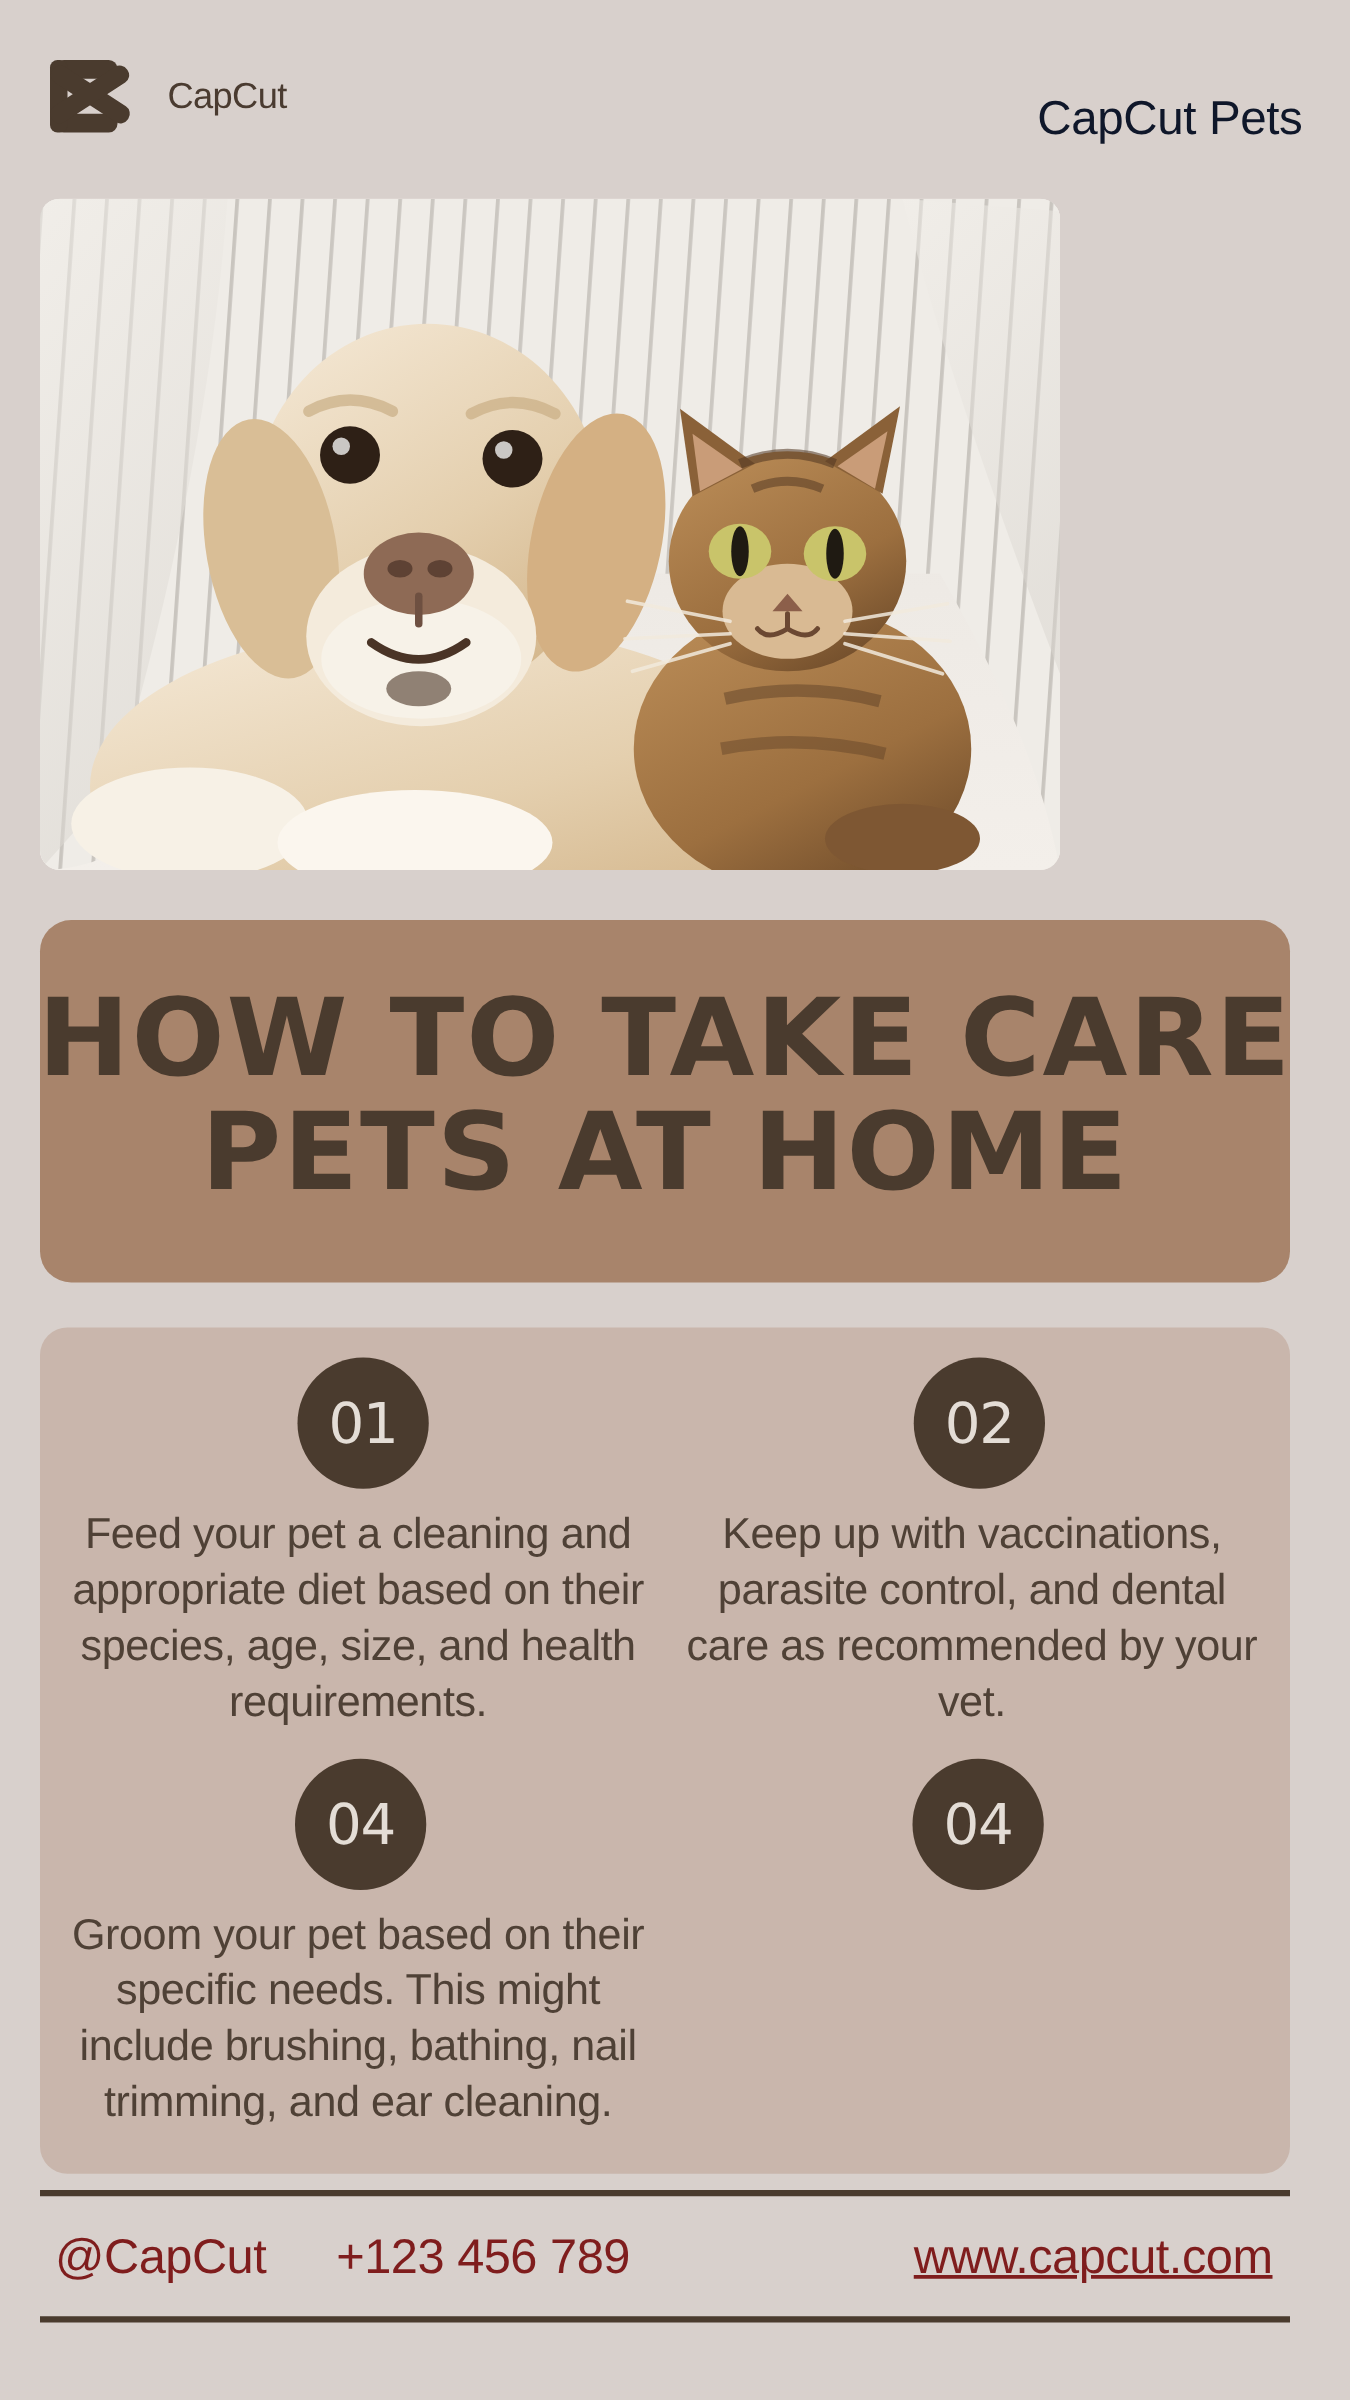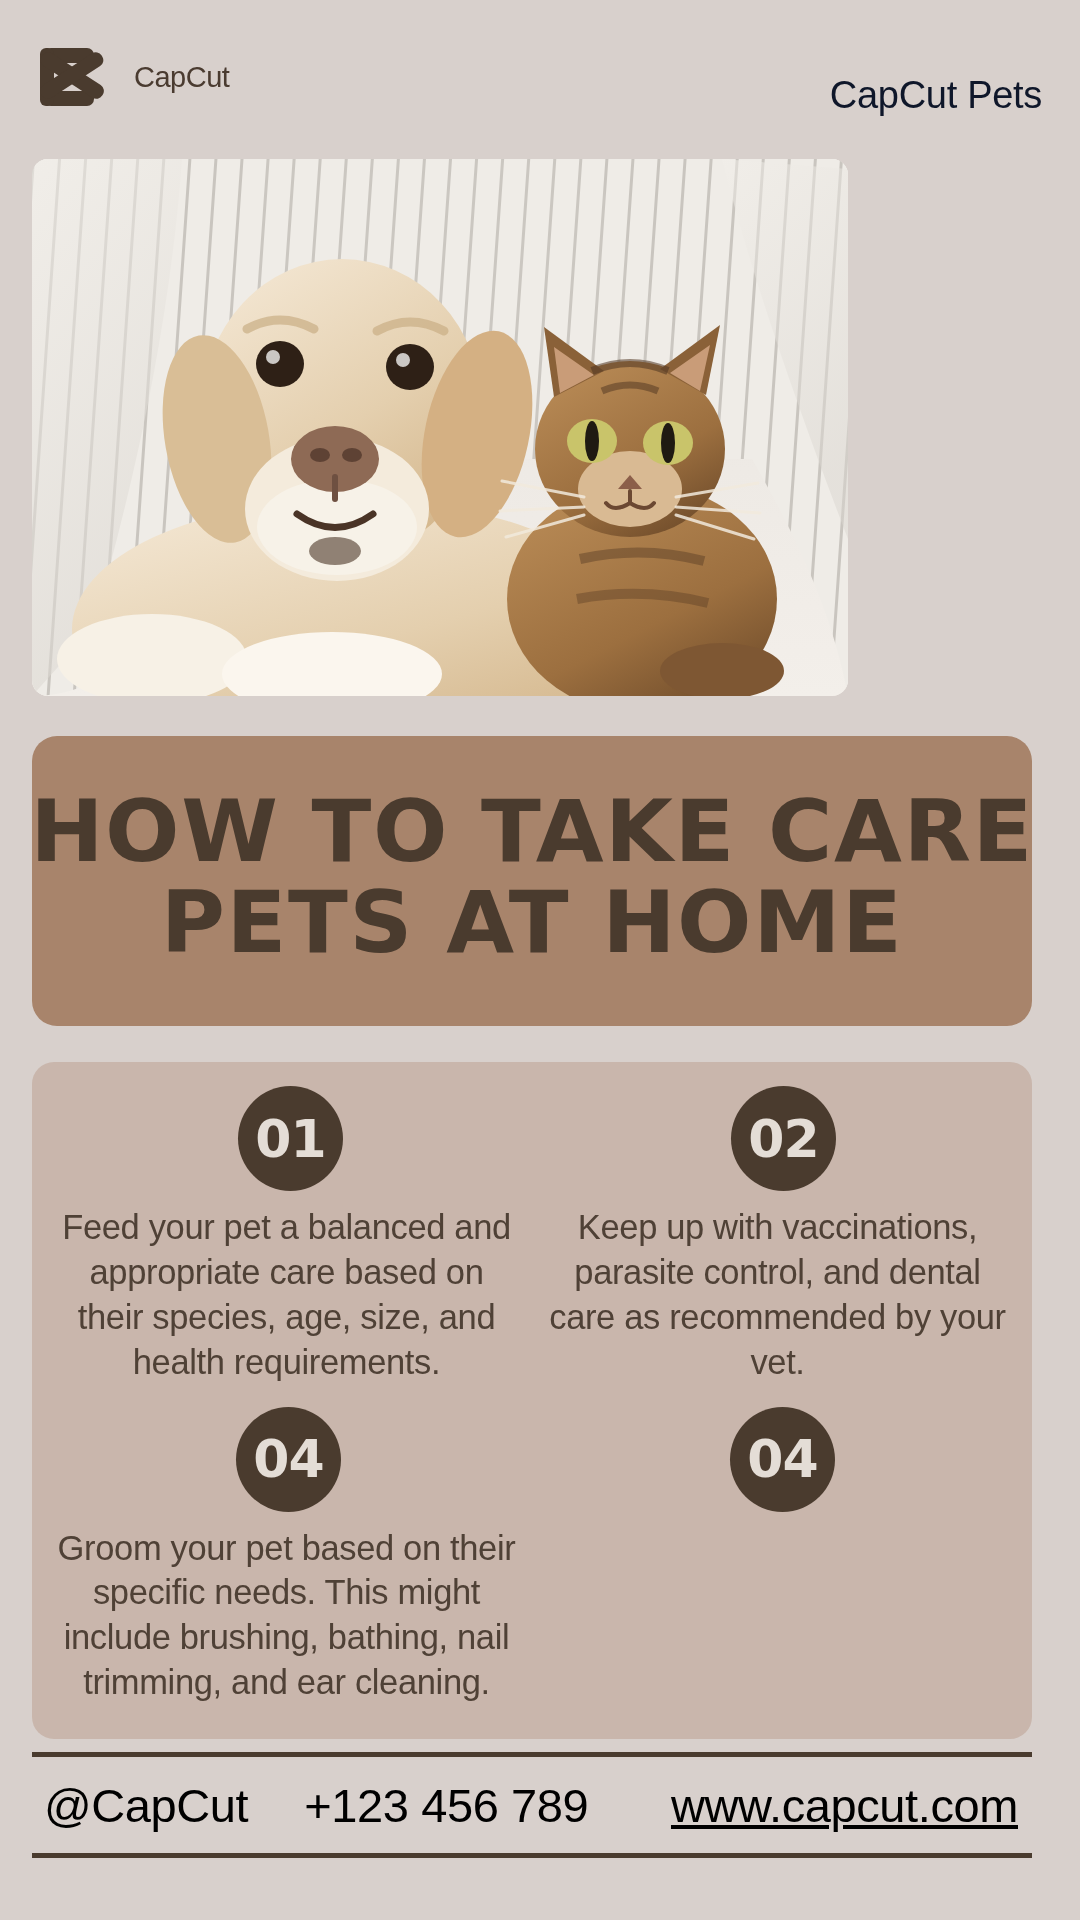--- a/index.html
+++ b/index.html
@@ -133,22 +133,22 @@
     border-radius: 50%;
     background: #4A3B2E;
     display: flex;
     align-items: center;
     justify-content: center;
     flex: none;
   }
   .step-badge-num {
     color: #E4DDD6;
     font-family: "DejaVu Sans", sans-serif;
-    font-weight: bold;
-    font-size: 52px;
+    font-weight: normal;
+    font-size: 45px;
     line-height: 1;
     letter-spacing: -1px;
   }
   .step-text {
     margin-top: 14px;
     color: #4F4136;
     font-size: 34.5px;
     line-height: 1.30;
     text-align: center;
     letter-spacing: -0.35px;
@@ -172,22 +172,22 @@
     background: #4A3B2E;
   }
   .footer-row {
     height: 96px;
     display: flex;
     align-items: center;
     box-sizing: border-box;
     padding: 0 14px 0 12px;
   }
   .footer-item {
-    color: #000000;
-    font-size: 47px;
+    color: #7f1d1d;
+    font-size: 39px;
     letter-spacing: -0.4px;
     line-height: 1;
     white-space: nowrap;
   }
   .f-handle { flex: 0 0 auto; }
   .f-phone  { margin-left: 56px; flex: 0 0 auto; text-align: right; }
   .f-web    { margin-left: auto; text-decoration: underline; }
 </style>
 </head>
 <body>
@@ -317,21 +317,21 @@
     <div class="title-line">HOW TO TAKE CARE</div>
     <div class="title-line">PETS AT HOME</div>
   </div>
 
   <div class="steps-card">
 
     <div class="step step-1">
       <div class="step-badge">
         <span class="step-badge-num">01</span>
       </div>
-      <div class="step-text">Feed your pet a balanced and appropriate care based on their species, age, size, and health requirements.</div>
+      <div class="step-text">Feed your pet a cleaning and appropriate diet based on their species, age, size, and health requirements.</div>
     </div>
 
     <div class="step step-2">
       <div class="step-badge">
         <span class="step-badge-num">02</span>
       </div>
       <div class="step-text">Keep up with vaccinations, parasite control, and dental care as recommended by your vet.</div>
     </div>
 
     <div class="step step-3">

